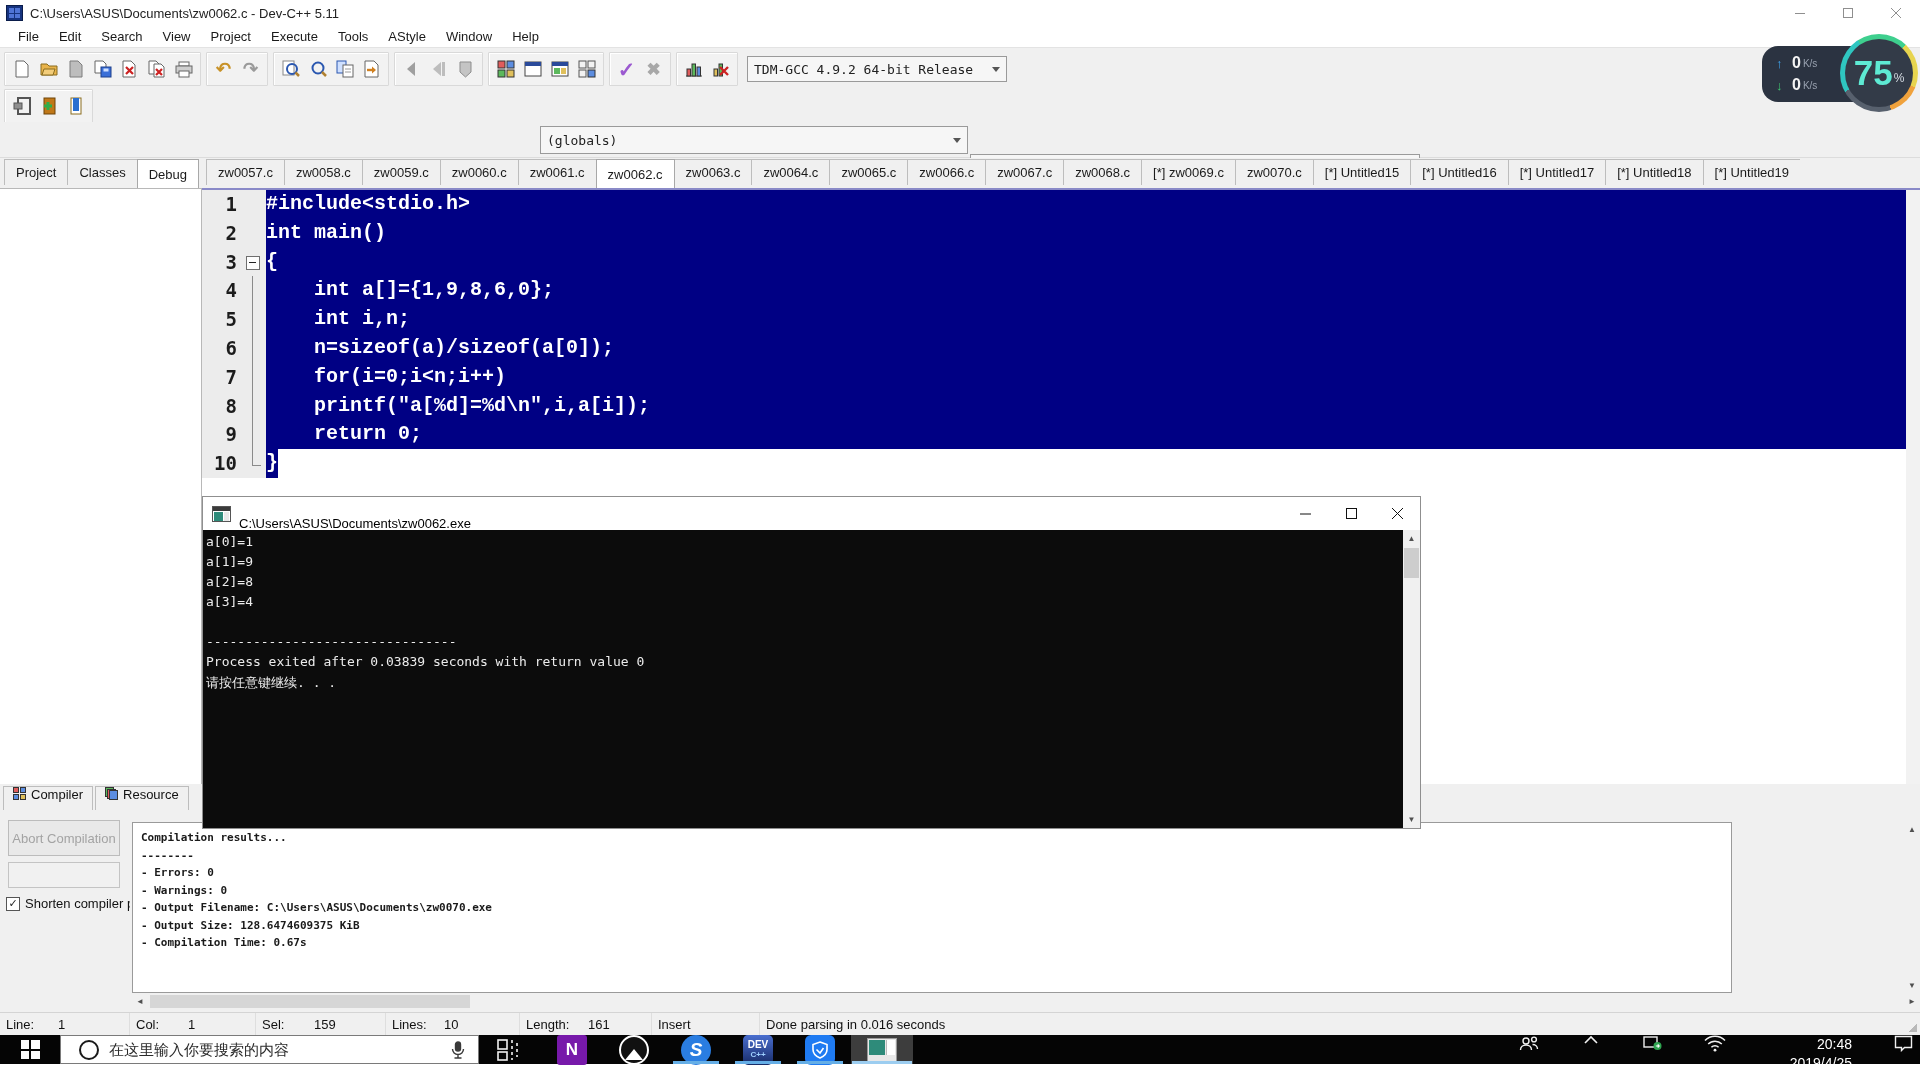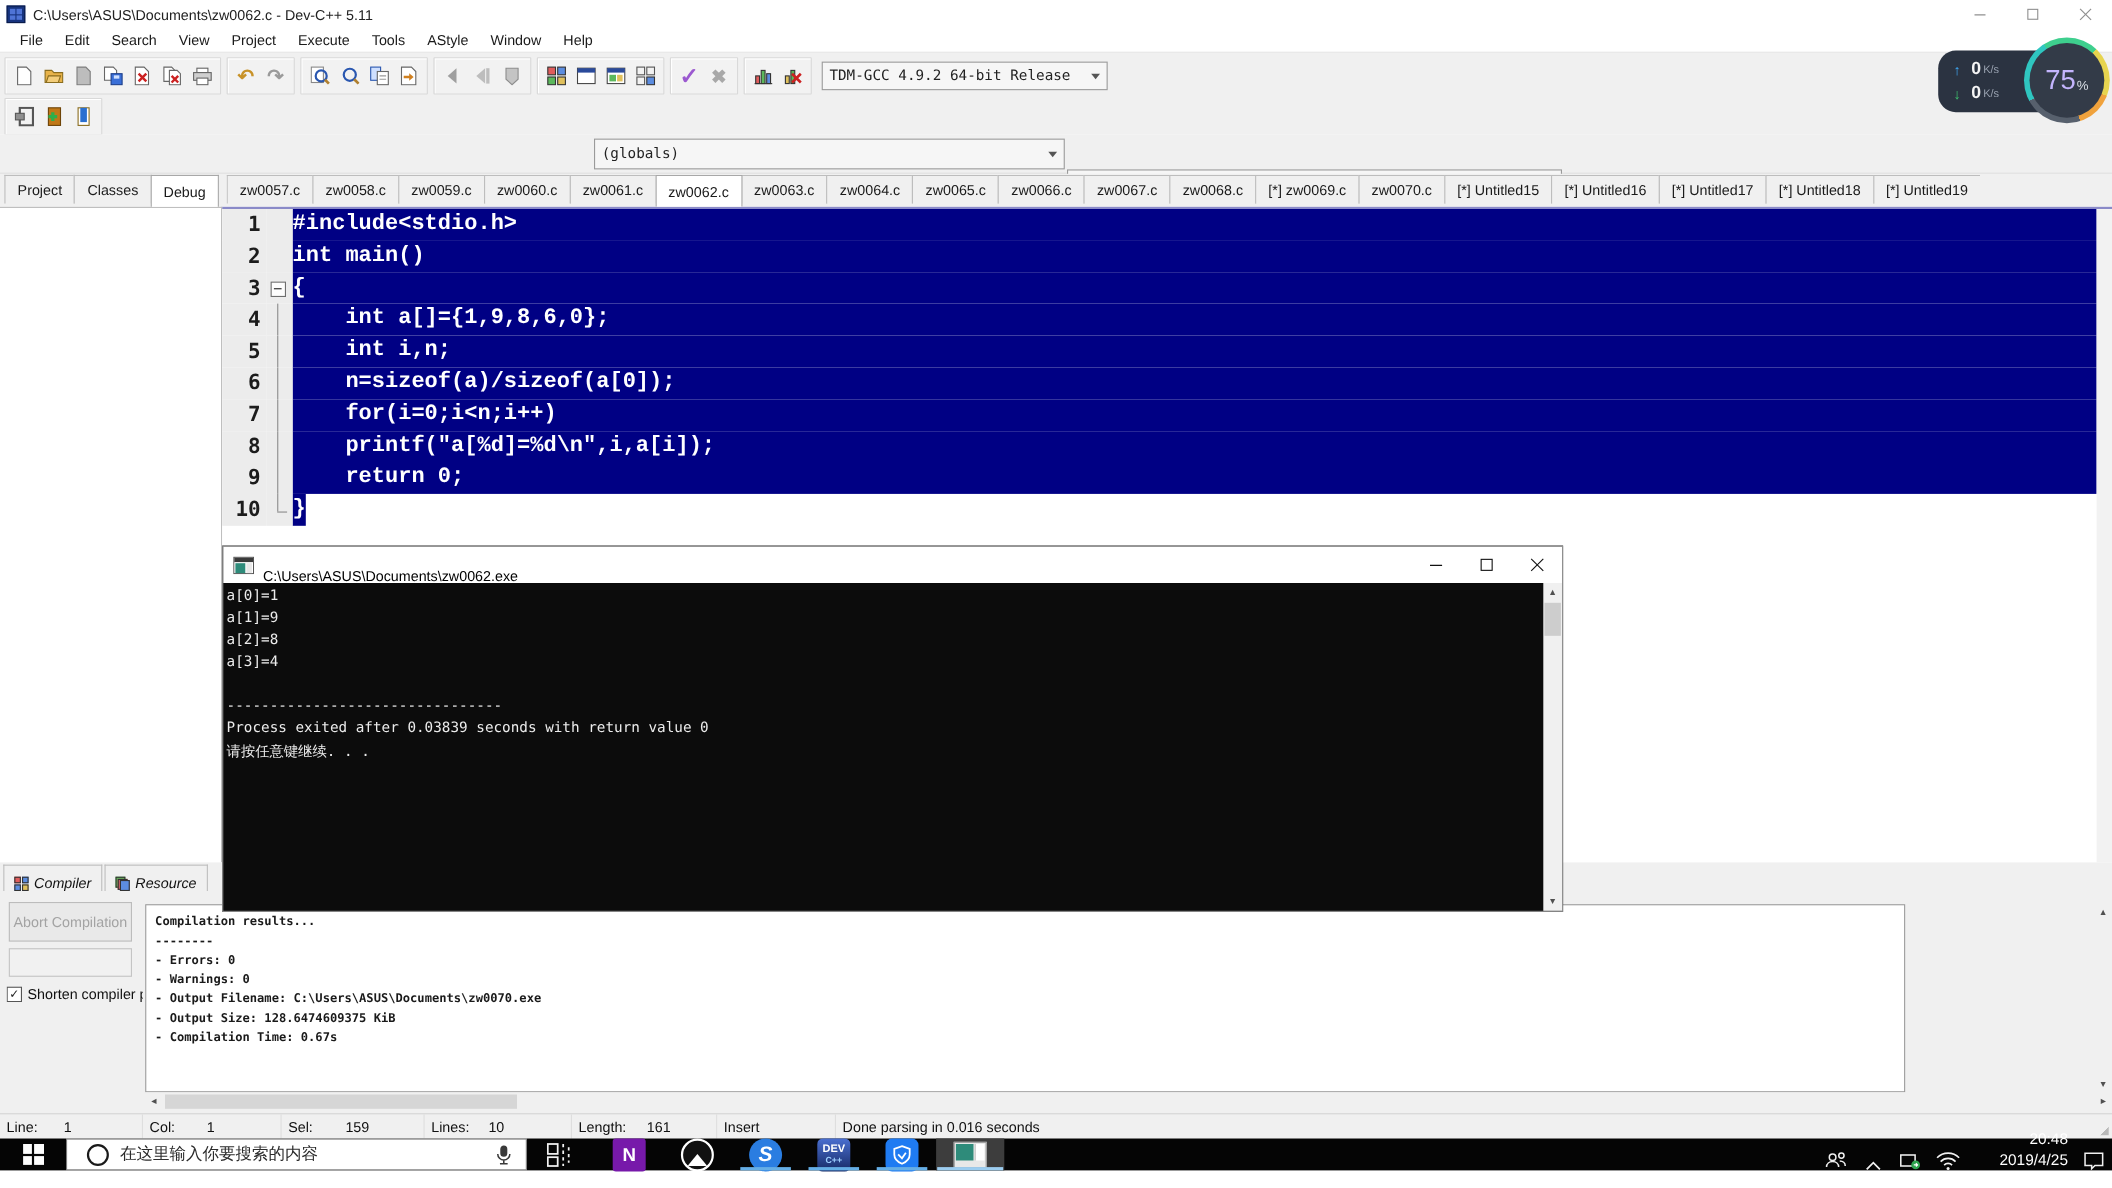--- a/index.html
+++ b/index.html
@@ -69,21 +69,21 @@
   .console-body { position:relative; height:298px; padding:4px 20px 0 3px; overflow:hidden; }
   .console-line { height:20px; font-family:"DejaVu Sans Mono", monospace; font-size:13px; color:#ececec; white-space:pre; }
   .console-scroll { position:absolute; right:0; top:33px; width:17px; height:298px; background:#f0f0f0; }
   .cs-arrow { height:17px; display:flex; align-items:center; justify-content:center; font-size:8px; color:#505050; }
   .cs-down { position:absolute; bottom:0; width:100%; }
   .cs-thumb { position:absolute; top:18px; left:1px; width:15px; height:30px; background:#cdcdcd; }
 
   
   .bottom-panel { left:0; top:784px; width:1920px; height:228px; background:#f0f0f0; }
   .btabs { display:flex; align-items:flex-end; height:26px; padding-left:3px; }
-  .btab { height:24px; display:flex; align-items:flex-end; padding:0 9px; font-size:13px; background:#f0f0f0; border:1px solid #bdbdbd; border-bottom:none; margin-right:2px; gap:5px;font-style:italic; }
+  .btab { height:24px; display:flex; align-items:flex-start; padding:0 9px; font-size:13px; background:#f0f0f0; border:1px solid #bdbdbd; border-bottom:none; margin-right:2px; gap:5px; }
   .grid4 { width:13px; height:13px; display:grid; grid-template-columns:1fr 1fr; grid-template-rows:1fr 1fr; gap:1px; }
   .grid4 i { border:1px solid #333; }
   .respages { width:13px; height:13px; position:relative; }
   .respages i { position:absolute; width:9px; height:10px; border:1px solid #333; }
   .btn-abort { left:8px; top:36px; width:112px; height:36px; background:#e9e9e9; border:1px solid #bcbcbc; color:#a3a3a3; font-size:13px; display:flex; align-items:center; justify-content:center; position:absolute; }
   .progress-box { left:8px; top:78px; width:112px; height:26px; background:#f1f1f1; border:1px solid #c4c4c4; position:absolute; }
   .shorten-row { left:6px; top:112px; width:124px; position:absolute; display:flex; align-items:center; gap:5px; overflow:hidden; }
   .checkbox { width:14px; height:14px; border:1px solid #555; background:#fff; display:flex; align-items:center; justify-content:center; font-size:11px; color:#222; flex:none; }
   .shorten-label { font-size:13px; white-space:nowrap; }
   .logbox { left:132px; top:38px; width:1600px; height:171px; background:#fff; border:1px solid #9a9a9a; position:absolute; padding:8px 0 0 8px; overflow:hidden; }
@@ -107,21 +107,21 @@
   .winlogo span { background:#fdfdfd; }
   .searchbox { width:419px; background:#fff; display:flex; align-items:center; border:1px solid #7a7a7a; }
   .cortana-ring { width:20px; height:20px; border:2px solid #1a1a1a; border-radius:50%; margin:0 10px 0 18px; flex:none; }
   .search-input { flex:1; border:none; outline:none; font-size:15px; font-family:"Liberation Sans", sans-serif; color:#111; background:transparent; }
   .search-input::placeholder { color:#2b2b2b; opacity:1; }
   .mic { width:40px; display:flex; align-items:center; justify-content:center; flex:none; }
   .tb-slot { width:62px; display:flex; align-items:center; justify-content:center; position:relative; }
   .tb-slot.running::after { content:""; position:absolute; left:8px; right:8px; bottom:0; height:3px; background:#65aee6; }
   .tb-slot.active-app { background:#3d3d3d; }
   .tb-slot.active-app::after { left:1px; right:1px; background:#9ccdf0; }
-  .tray { margin-left:auto; display:flex; align-items:flex-end; }
+  .tray { margin-left:auto; display:flex; align-items:flex-start;gap:28px; }
   .tray-ico { width:34px; display:flex; align-items:center; justify-content:center; color:#f0f0f0; }
   .clock { width:86px; text-align:right; color:#fff; font-size:14px; line-height:19px; margin:0 6px; }
   .onenote-ico { width:30px; height:30px; background:#7719aa; border-radius:3px; color:#fff; font-weight:bold; font-size:17px; display:flex; align-items:center; justify-content:center; }
   .media-ico { width:30px; height:30px; background:#111; border:2px solid #fff; border-radius:50%; position:relative; overflow:hidden; }
   .media-ico::after { content:""; position:absolute; left:4px; bottom:3px; border-left:9px solid transparent; border-right:9px solid transparent; border-bottom:11px solid #fff; }
   .s-ico { width:30px; height:30px; border-radius:50%; background:#2a7de1; color:#fff; font-weight:bold; font-size:19px; font-style:italic; display:flex; align-items:center; justify-content:center; }
   .dev-ico { width:30px; height:30px; border-radius:5px; background:linear-gradient(#4a6fd0,#172a66); color:#fff; font-weight:bold; font-size:10px; display:flex; flex-direction:column; align-items:center; justify-content:center; line-height:10px; }
   .dev-ico small { font-size:8px; color:#9fd0ff; font-weight:bold; }
   .shield-ico { width:30px; height:30px; border-radius:6px; background:#1f7bf2; display:flex; align-items:center; justify-content:center; }
   .conwin-ico { width:30px; height:24px; background:#e8e8e8; border:1px solid #9a9a9a; padding:1px; }
@@ -136,21 +136,21 @@
   .net-row { height:22px; display:flex; align-items:center; }
   .net-arrow { font-size:13px; font-weight:bold; width:16px; }
   .net-up-arrow { color:#3fa9f5; }
   .net-down-arrow { color:#3fc46f; }
   .net-val { font-size:16px; font-weight:bold; color:#f4f4f4; }
   .net-unit { font-size:10px; color:#99a2b0; margin-left:2px; }
   .net-circle { position:absolute; right:2px; top:0; width:78px; height:78px; border-radius:50%;
     background:conic-gradient(from 205deg, #57606d 0 10%, #2fc6c0 10% 34%, #3ecf8e 34% 55%, #e7d44f 55% 74%, #f0a23c 74% 88%, #57606d 88% 100%); 
     display:flex; align-items:center; justify-content:center; }
   .net-circle-inner { width:68px; height:68px; border-radius:50%; background:#333b48; display:flex; align-items:center; justify-content:center; }
-  .net-pct { font-size:25px; font-weight:400; color:#c4b5fd; }
+  .net-pct { font-size:35px; font-weight:700; color:#5eead4; }
   .net-pct-sign { font-size:12px; color:#d6dce3; margin:10px 0 0 1px; }
 
   svg { display:block; }
 </style>
 </head>
 <body>
 
 <div class="abs titlebar">
   <span class="app-ico">
       <span></span>

